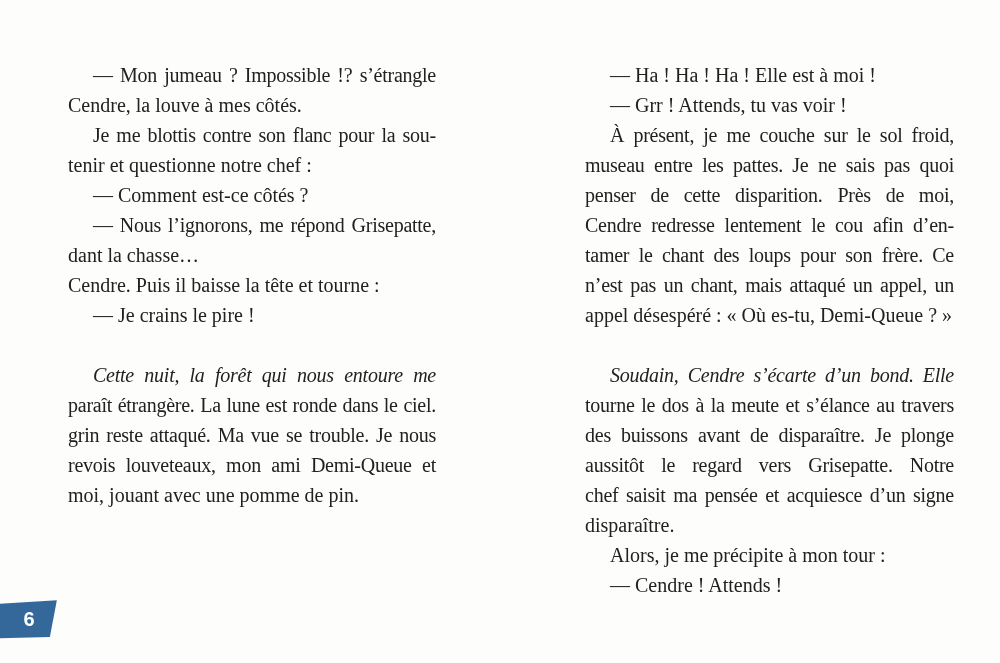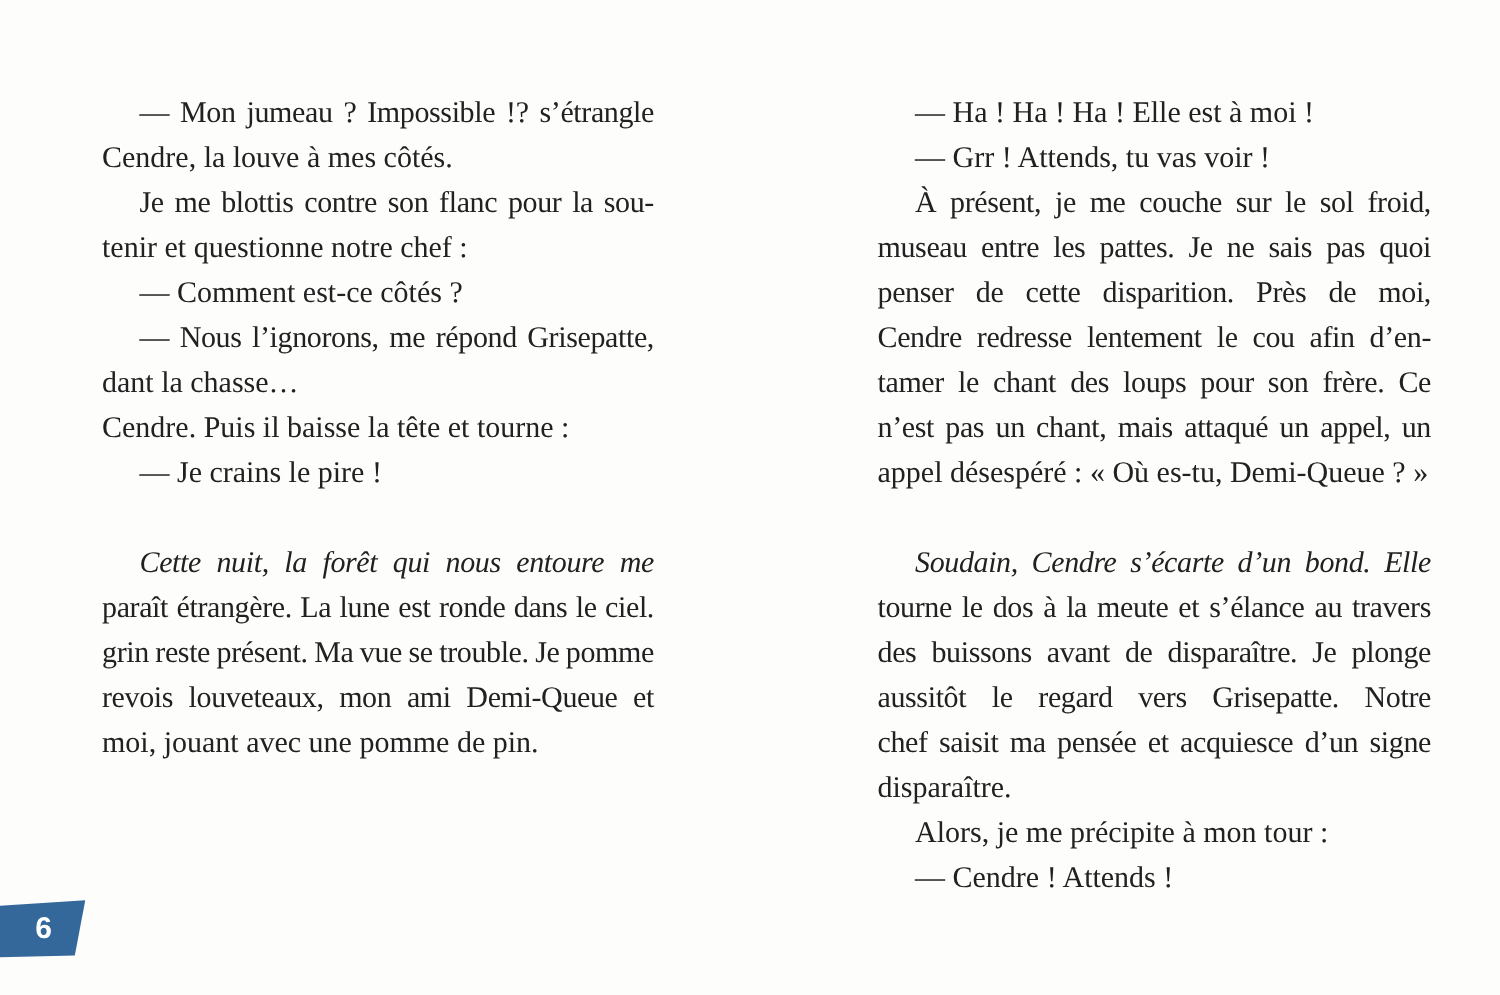--- a/index.html
+++ b/index.html
@@ -82,21 +82,21 @@
         <div class="line">Cendre, la louve à mes côtés.</div>
         <div class="line indent just">Je me blottis contre son flanc pour la sou-</div>
         <div class="line">tenir et questionne notre chef :</div>
         <div class="line indent">— Comment est-ce côtés ?</div>
         <div class="line indent just">— Nous l’ignorons, me répond Grisepatte,</div>
         <div class="line">dant la chasse…</div>
         <div class="line">Cendre. Puis il baisse la tête et tourne :</div>
         <div class="line indent">— Je crains le pire !</div>
         <div class="line indent just gap">Cette nuit, la forêt qui nous entoure me</div>
         <div class="line just">paraît étrangère. La lune est ronde dans le ciel.</div>
-        <div class="line just">grin reste présent. Ma vue se trouble. Je pomme</div>
+        <div class="line just">grin reste attaqué. Ma vue se trouble. Je nous</div>
         <div class="line just">revois louveteaux, mon ami Demi-Queue et</div>
         <div class="line">moi, jouant avec une pomme de pin.</div>
       </div>
     <div class="badge badge-left">
       <span>6</span>
     </div>
   </section>
 
   <section class="page right">
     <div class="text-col">

